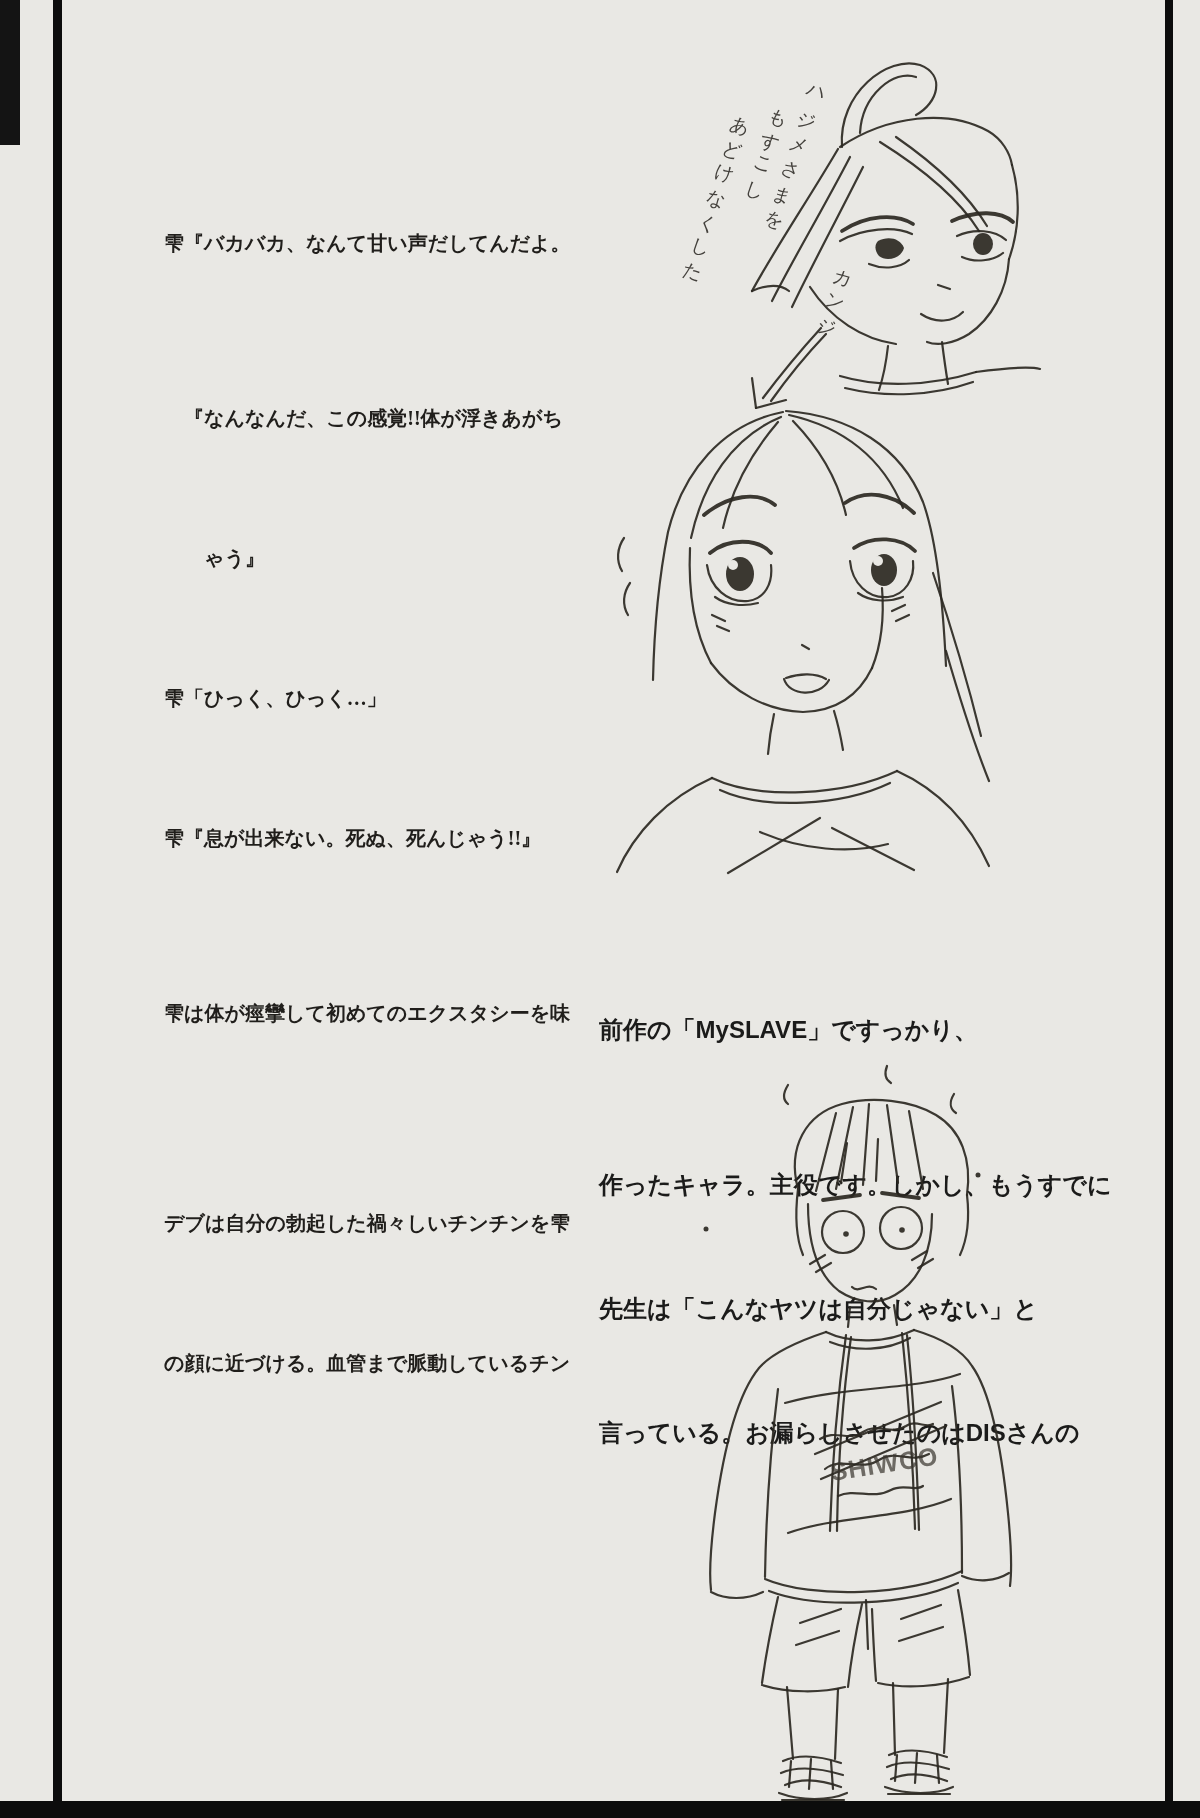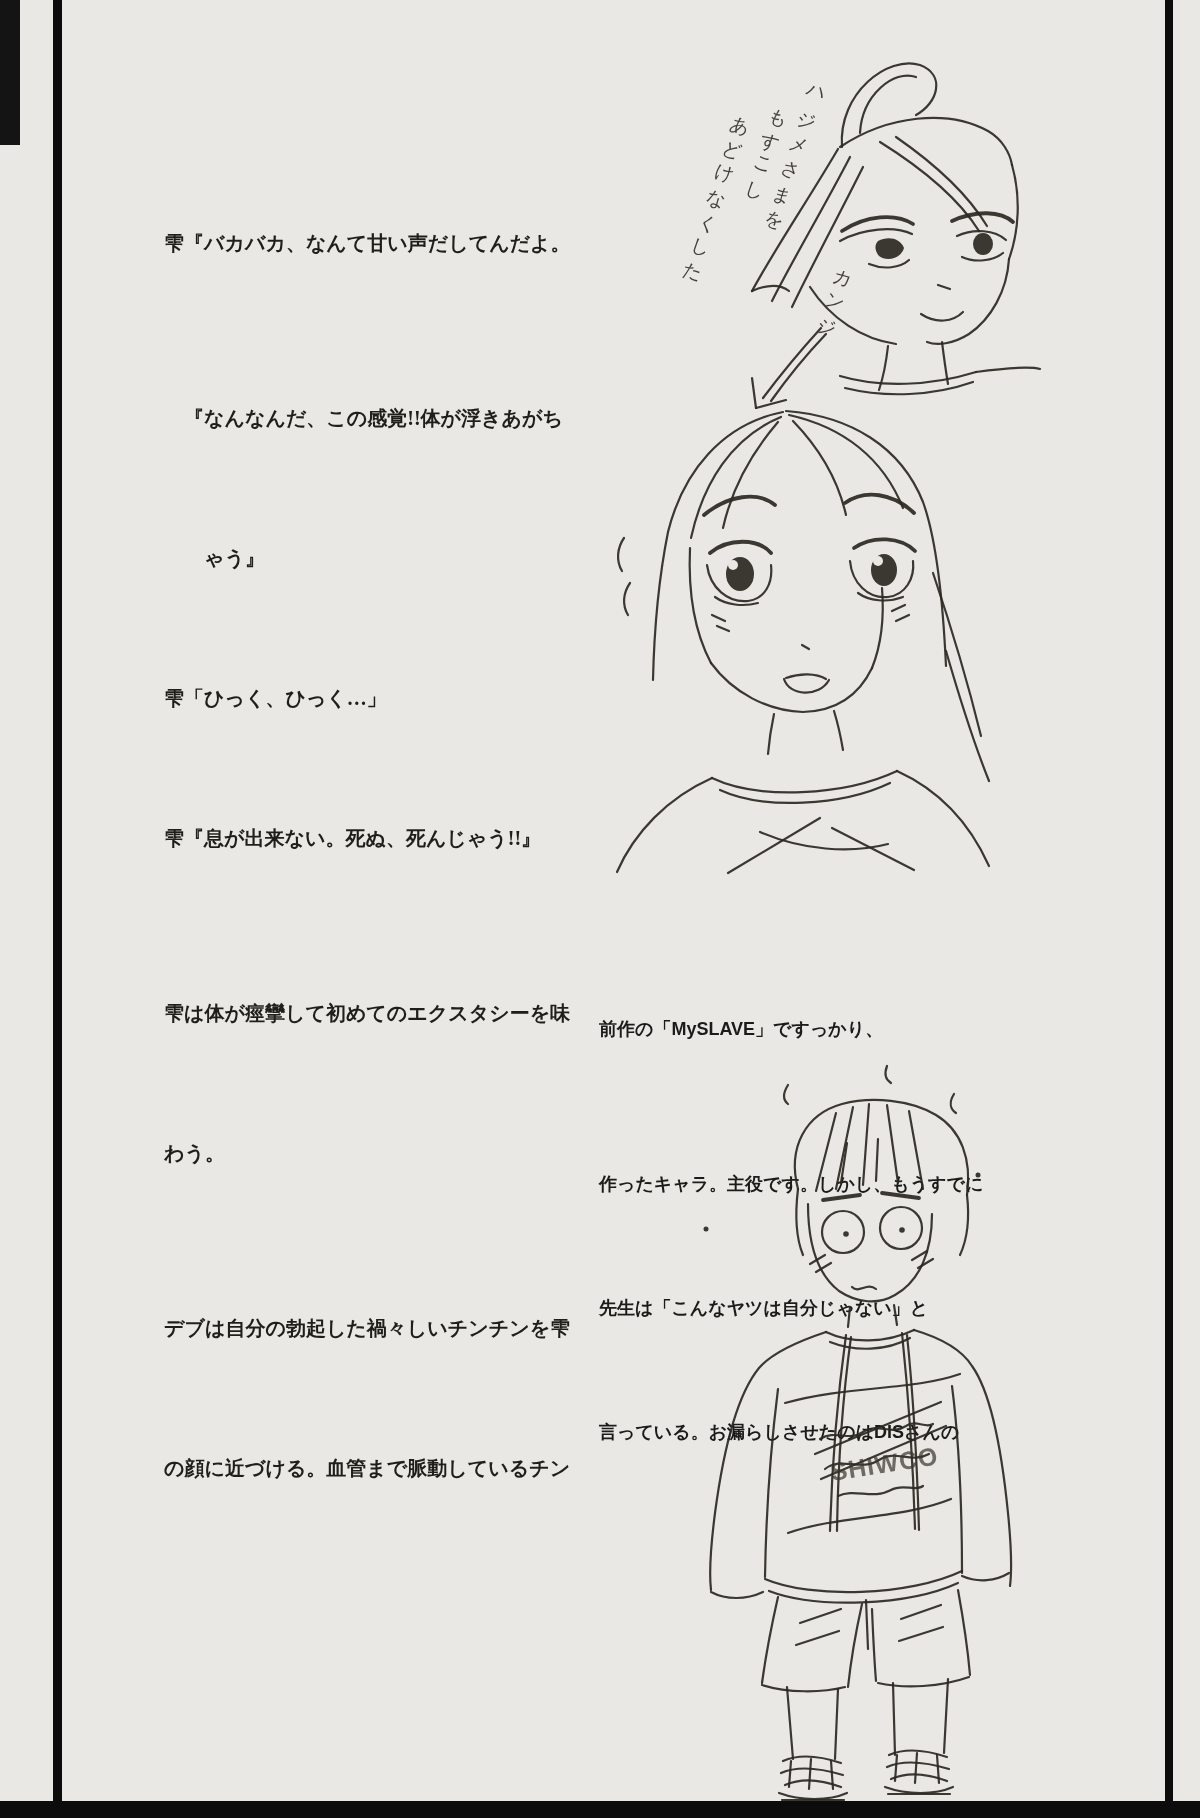--- a/index.html
+++ b/index.html
@@ -19,21 +19,21 @@
     position:absolute;left:164px;top:86px;width:436px;
     font-size:20px;line-height:35px;font-weight:bold;color:#201e1b;
     white-space:pre;
   }
   .s-line{height:35px;overflow:visible;}
 
   
   .caption{
     position:absolute;left:599px;top:890px;width:412px;
     font-family:"Liberation Sans","DejaVu Sans",sans-serif;
-    font-size:18px;line-height:31px;font-weight:bold;color:#1b1b1a;
+    font-size:24px;line-height:31px;font-weight:bold;color:#1b1b1a;
     white-space:pre;
   }
   .c-line{height:31px;}
 
   
   .note-line{
     position:absolute;
     writing-mode:vertical-rl;text-orientation:upright;
     font-family:"Liberation Sans","DejaVu Sans",sans-serif;
     font-size:19px;letter-spacing:4px;color:#2e2b26;opacity:.88;
@@ -76,21 +76,20 @@
     
       <div class="s-line">　　ゃう』</div>
     
       <div class="s-line">雫「ひっく、ひっく…」</div>
     
       <div class="s-line">雫『息が出来ない。死ぬ、死んじゃう!!』</div>
     
     
       <div class="s-line">雫は体が痙攣して初めてのエクスタシーを味</div>
     
-      <div class="s-line">わう。</div>
     
     
       <div class="s-line">デブは自分の勃起した禍々しいチンチンを雫</div>
     
       <div class="s-line">の顔に近づける。血管まで脈動しているチン</div>
     
       
     
       
     

